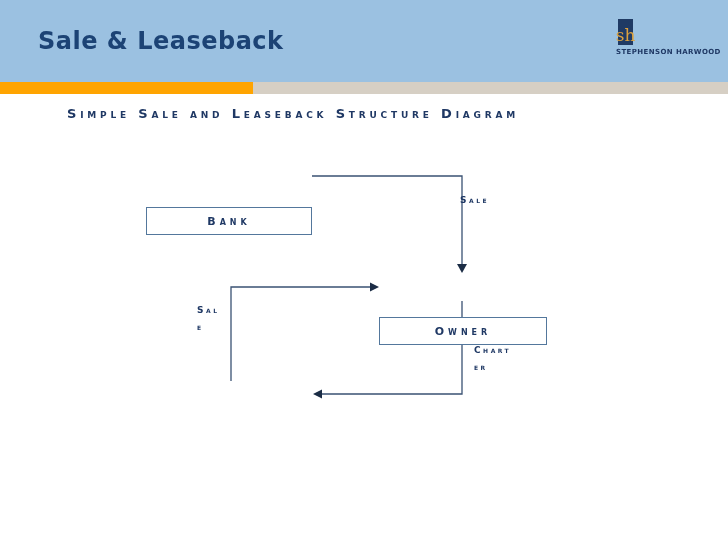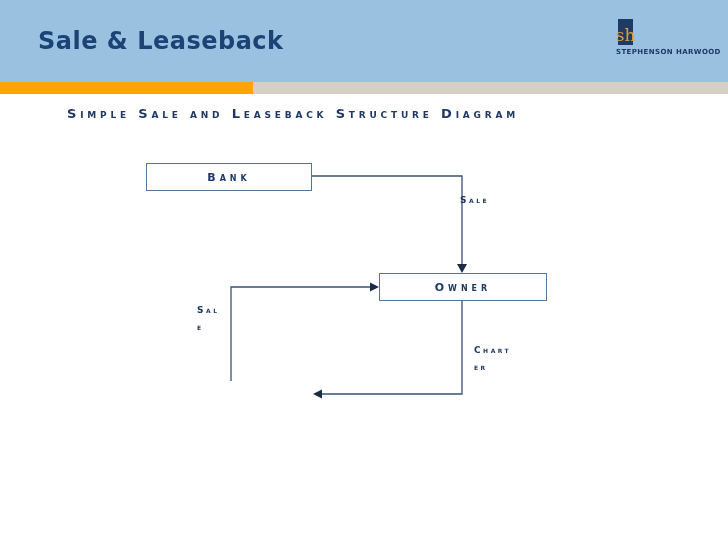--- a/index.html
+++ b/index.html
@@ -63,20 +63,21 @@
   .node {
     position: absolute;
     background: #ffffff;
     border: 1.5px solid var(--box_border, #53779C);
     display: flex; align-items: center; justify-content: center;
     font-size: 11px; font-weight: bold;
     font-variant: small-caps;
     letter-spacing: 4px;
     color: var(--navy, #1F3864);
     white-space: nowrap;
+    margin-top: 44px;
   }
   .node-bank      { left: 146px; top: 163px; width: 166px; height: 28px; }
   .node-owner     { left: 379px; top: 273px; width: 168px; height: 28px; }
   .node-charterer { left: 149px; top: 381px; width: 164px; height: 26px; letter-spacing: 3.5px; }
 
   .edge-label {
     position: absolute;
     font-size: 9px; font-weight: bold;
     font-variant: small-caps;
     letter-spacing: 2.5px;

